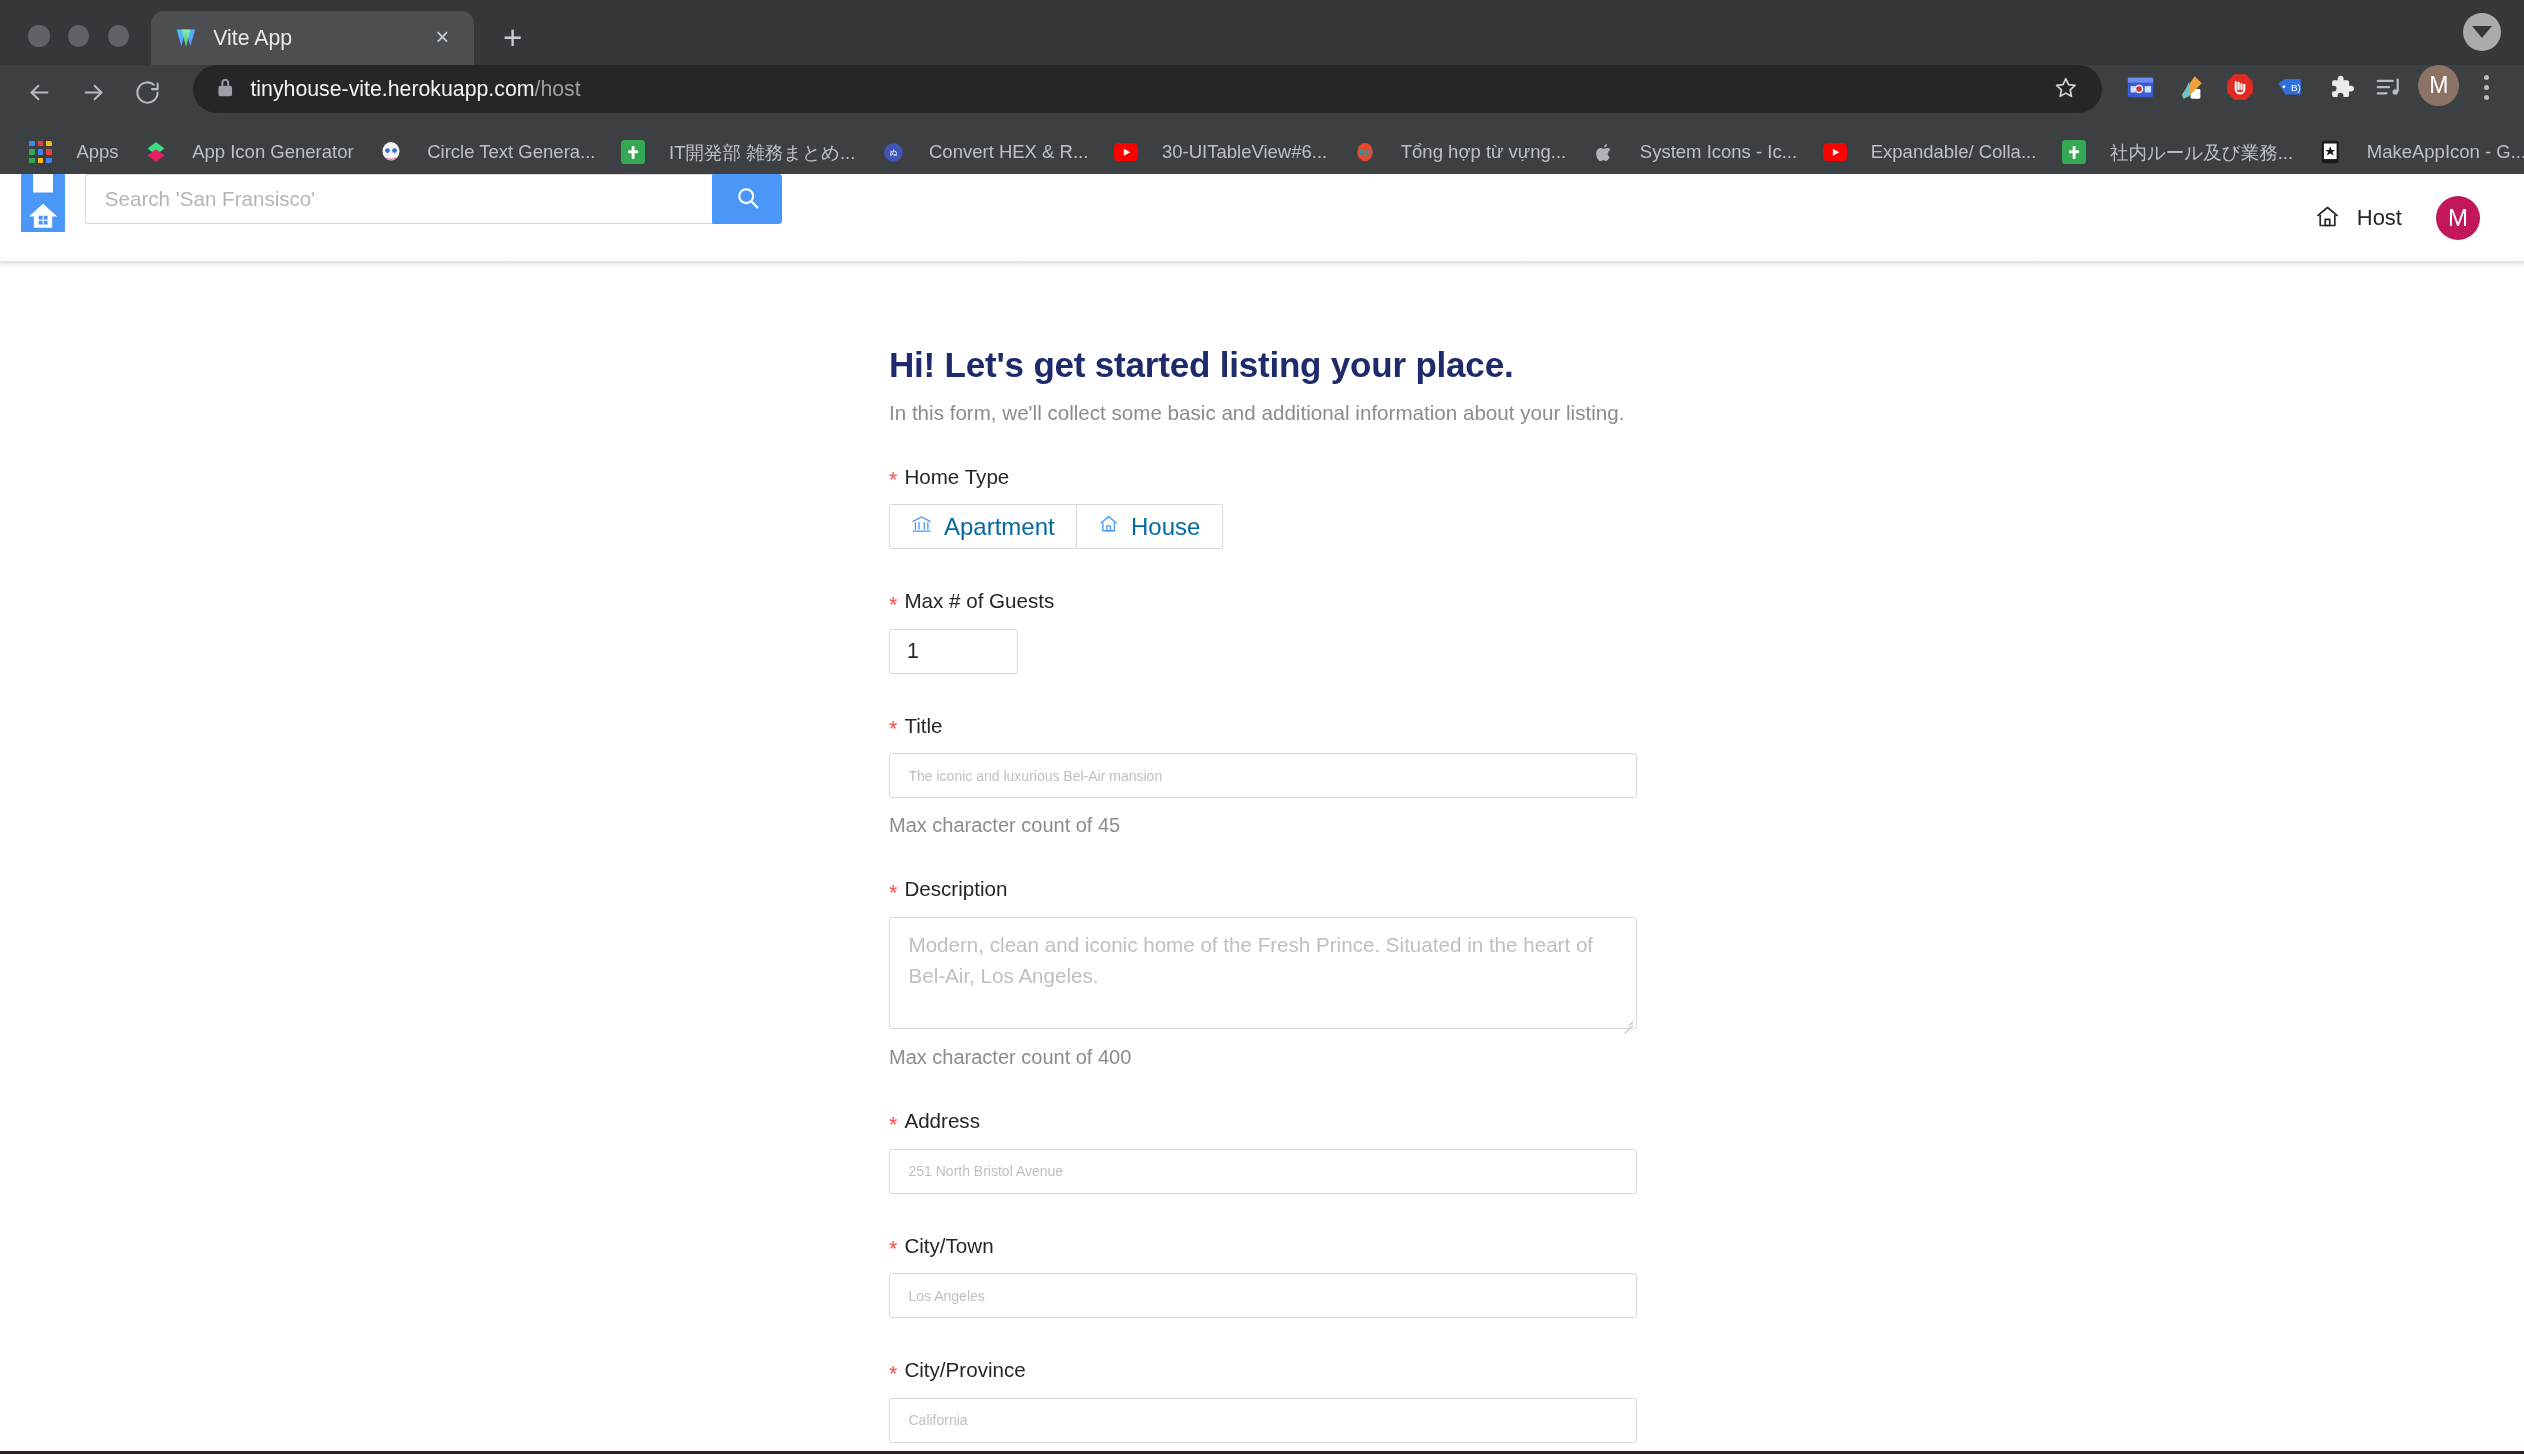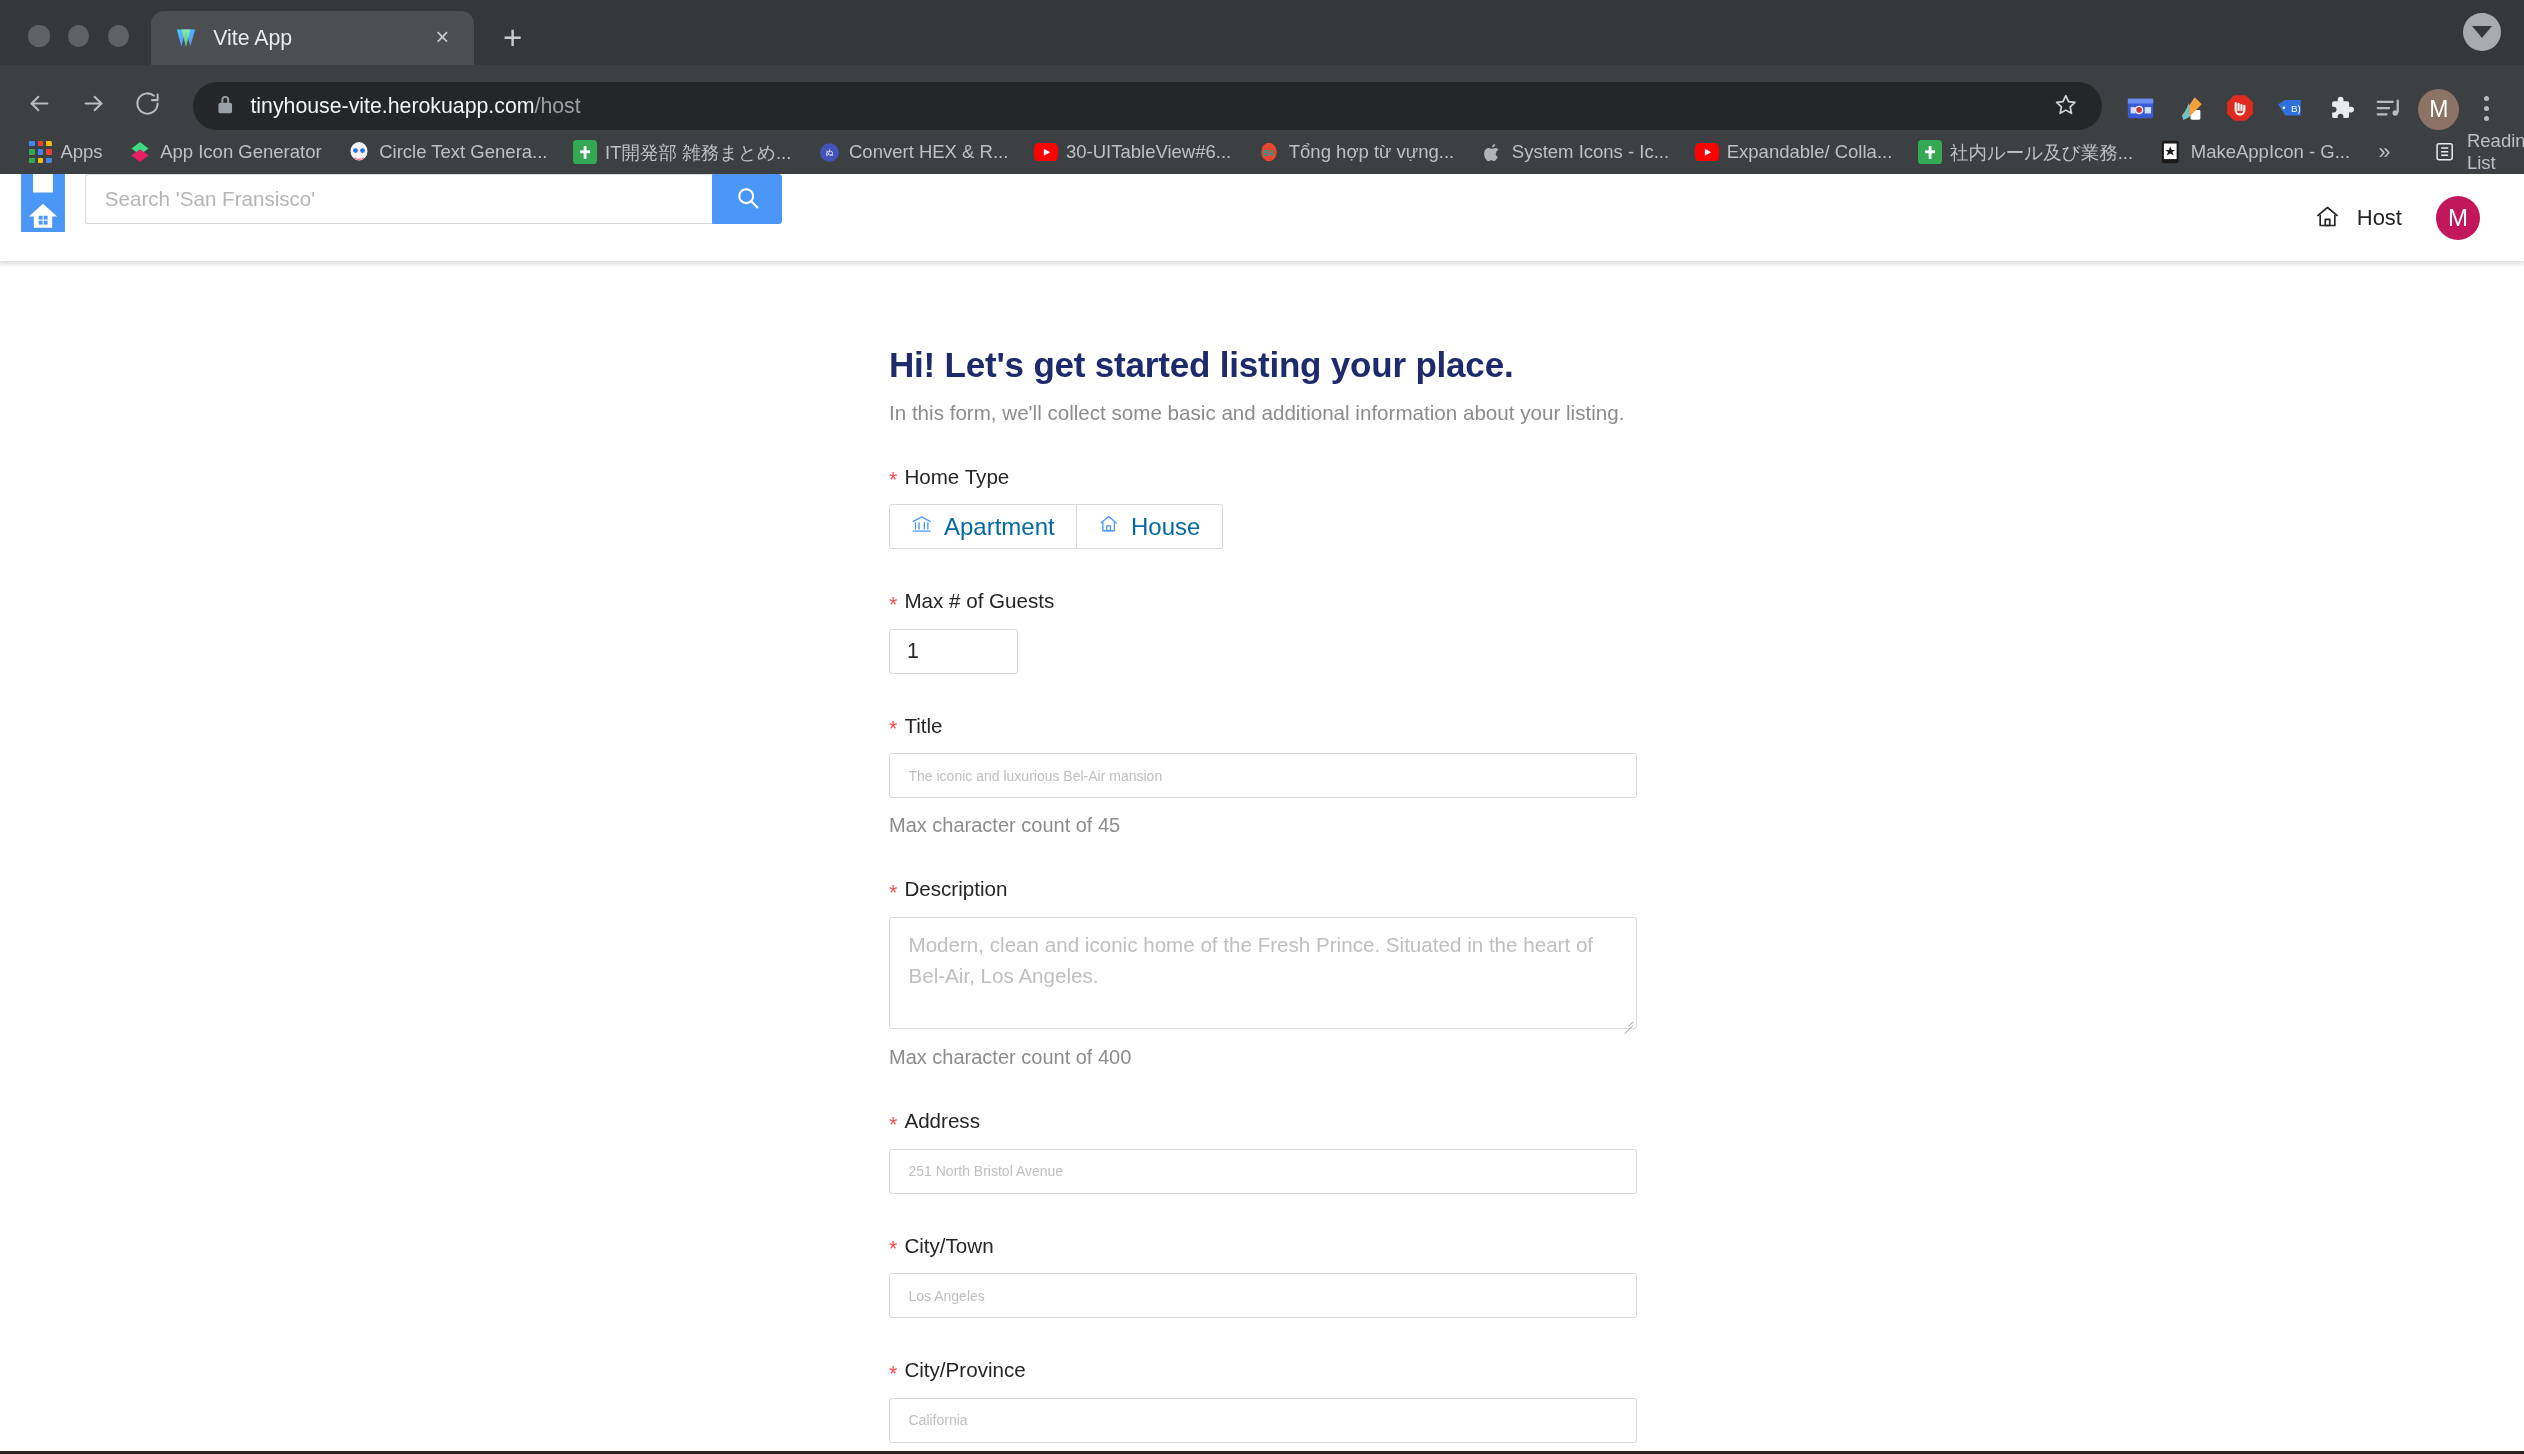--- a/index.html
+++ b/index.html
@@ -32,21 +32,21 @@
   .tab-close { color:#c8ccd0; font-size:23.5px; line-height:1; width:25.6px; text-align:center; }
   .newtab { width:47px; height:47px; margin:0 0 4.3px 15.6px; color:#c8ccd0; font-size:33px;
             display:flex; align-items:center; justify-content:center; line-height:1;}
   .tabstrip-spacer { flex:1; }
   .tablist-btn { width:38px; height:38px; border-radius:50%; background:#a9acaf;
                  display:flex; align-items:center; justify-content:center; margin: 0 24px 14.2px 0; }
   .tablist-btn .caret { width:0;height:0;border-left:10px solid transparent;border-right:10px solid transparent;border-top:12px solid #35383b; }
 
   
   .toolbar {
-    height: 65px; background:#3c4043; display:flex; align-items:flex-end;
+    height: 65px; background:#3c4043; display:flex; align-items:flex-start;
     padding: 0 18.5px 0 12.8px; gap: 0px; flex: 0 0 65px;
   }
   .navbtn { width:54px; height:54px; display:flex; align-items:center; justify-content:center;
             color:#b9bdc1; }
   .omnibox {
     flex:1; height: 48px; background:#252628; border-radius: 24px;
     display:flex; align-items:center; padding: 0 23px; margin: 0 17px 0 18.5px;
     gap: 15.6px; min-width:0;
   }
   .omnibox .lock { flex:0 0 auto; }
@@ -58,21 +58,21 @@
   .avatar-chip { width:41px;height:41px;border-radius:50%;background:#8d7266;color:#fff;
                  display:flex;align-items:center;justify-content:center;font-size:23px; margin: 0 7.1px;}
   .kebab { width:40px; height:44px; display:flex; flex-direction:column; align-items:center; justify-content:center; gap:5px;}
   .kebab i { width:5px;height:5px;border-radius:50%;background:#b9bdc1;display:block; }
 
   
   .bookmarks {
     height: 44px; background:#3c4043; display:flex; align-items:center;
     padding: 0 10px 0 15.6px; gap: 0; flex:0 0 44px; overflow:hidden;
   }
-  .bm { display:flex; align-items:center; gap:8px; padding: 0 12.8px; height:34px; white-space:nowrap; }
+  .bm { display:flex; align-items:center; gap:24px; padding: 0 12.8px; height:34px; white-space:nowrap; }
   .bm-label { color:#bdc1c6; font-size:18.5px; }
   .bm-ico { width:24px; height:24px; flex:0 0 24px; display:flex; align-items:center; justify-content:center;
             border-radius:3.6px; overflow:hidden; position:relative; }
   .bm-more { color:#bdc1c6; font-size:21.3px; padding: 0 15.6px; }
   .bm-sep { width:1.4px; height:28.4px; background:#5f6368; margin: 0 7.1px; }
   .reading { display:flex; align-items:center; gap:10px; padding: 0 12.8px; }
 
   
   .apps-grid { display:grid; grid-template-columns:repeat(3,5.7px); grid-template-rows:repeat(3,5.7px); gap:2.8px; }
   .apps-grid i { display:block; width:5.7px;height:5.7px;border-radius:0.7px; }

